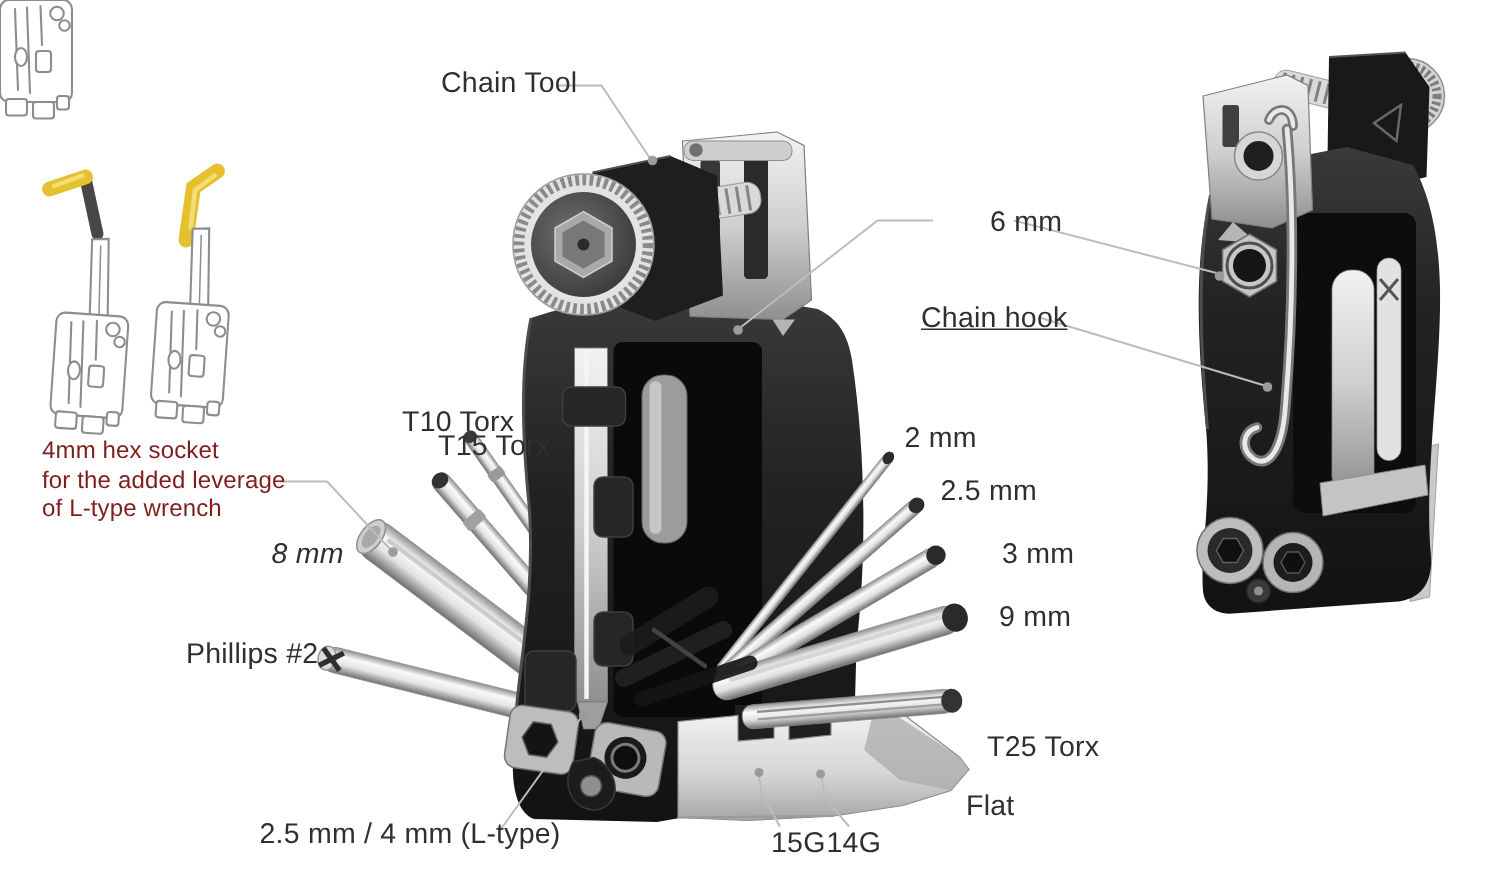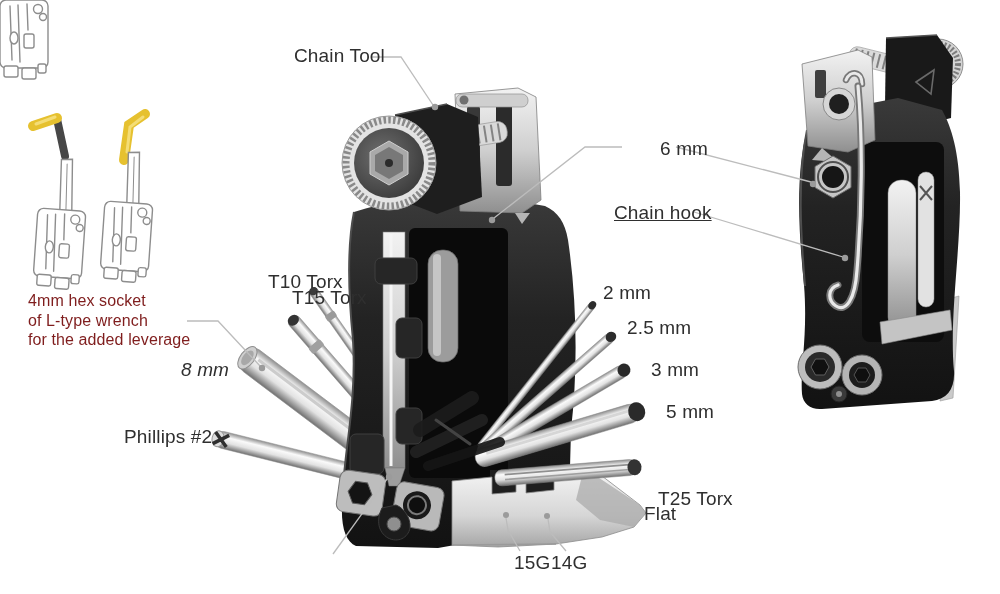--- a/index.html
+++ b/index.html
@@ -18,24 +18,24 @@
   }
   .l-chain-tool{left:294px;top:46px;}
   .l-six{left:660px;top:139px;}
   .l-hook{left:614px;top:203px;text-decoration:underline;}
   .l-t10{left:268px;top:272px;text-align:center;}
   .l-t15{left:249px;top:288px;margin-left:43px;}
   .l-8mm{left:181px;top:360px;font-style:italic;}
   .l-ph2{left:124px;top:427px;}
   .l-2mm{left:603px;top:283px;}
   .l-25mm{left:627px;top:318px;}
-  .l-3mm{left:651px;top:360px;}
+  .l-3mm{left:668px;top:360px;}
   .l-5mm{left:666px;top:402px;}
   .l-t25{left:658px;top:462px;margin-top:27px;}
-  .l-flat{left:644px;top:504px;}
+  .l-flat{left:644px;top:528px;}
   .l-ltype{left:173px;top:547px;}
   .l-15g{left:514px;top:553px;text-align:center;}
   .l-14g{left:551px;top:553px;}
 </style>
 </head>
 <body>
 
 <div class="stage">
 
 <svg width="1000" height="594" viewBox="0 0 1000 594">
@@ -316,24 +316,25 @@
   <div class="lbl l-chain-tool">Chain Tool</div>
   <div class="lbl l-six">6 mm</div>
   <div class="lbl l-hook">Chain hook</div>
   <div class="lbl l-t10">T10 Torx</div>
   <div class="lbl l-t15">T15 Torx</div>
   <div class="lbl l-8mm">8 mm</div>
   <div class="lbl l-ph2">Phillips #2</div>
   <div class="lbl l-2mm">2 mm</div>
   <div class="lbl l-25mm">2.5 mm</div>
   <div class="lbl l-3mm">3 mm</div>
-  <div class="lbl l-5mm">5 mm</div>
+  <div class="lbl l-5mm">9 mm</div>
   <div class="lbl l-t25">T25 Torx</div>
   <div class="lbl l-flat">Flat</div>
+  <div class="lbl l-ltype">2.5 mm / 4 mm (L-type)</div>
   <div class="lbl l-15g">15G</div>
   <div class="lbl l-14g">14G</div>
 
   <div class="note">
     <div>4mm hex socket</div>
+    <div>for the added leverage</div>
     <div>of L-type wrench</div>
-    <div>for the added leverage</div>
   </div>
 </div>
 
 </body></html>

